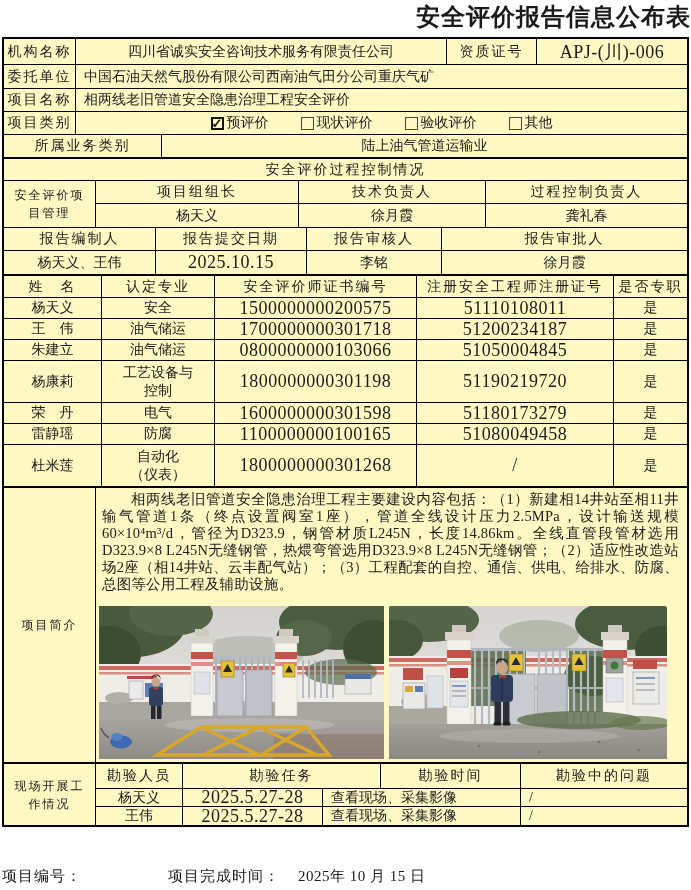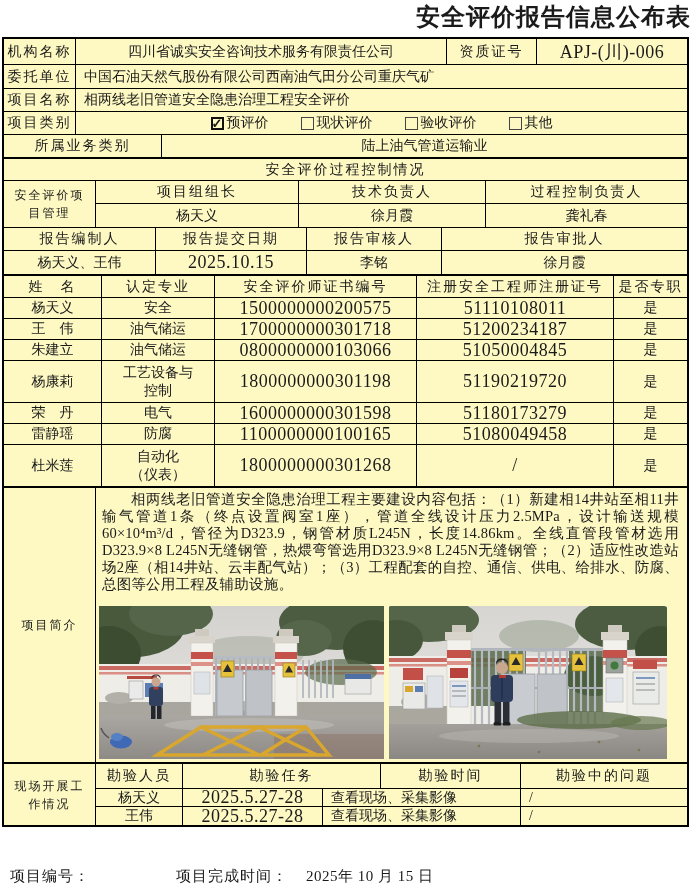--- a/index.html
+++ b/index.html
@@ -442,18 +442,18 @@
           <div class="c w140 num">2025.5.27-28</div>
           <div class="c w198 left">查看现场、采集影像</div>
           <div class="c grow left">/</div>
         </div>
       </div>
     </div>
 
   </div>
 
   <div class="footer">
-    <span style="margin-left:8px;font-family:Liberation Mono, monospace;">项目编号：</span>
+    <span style="font-family:Liberation Mono, monospace;">项目编号：</span>
     <span style="margin-left:86px;">项目完成时间：</span>
     <span class="v" style="margin-left:18px;">2025年 10 月 15 日</span>
   </div>
 
 </div>
 
 </body></html>

